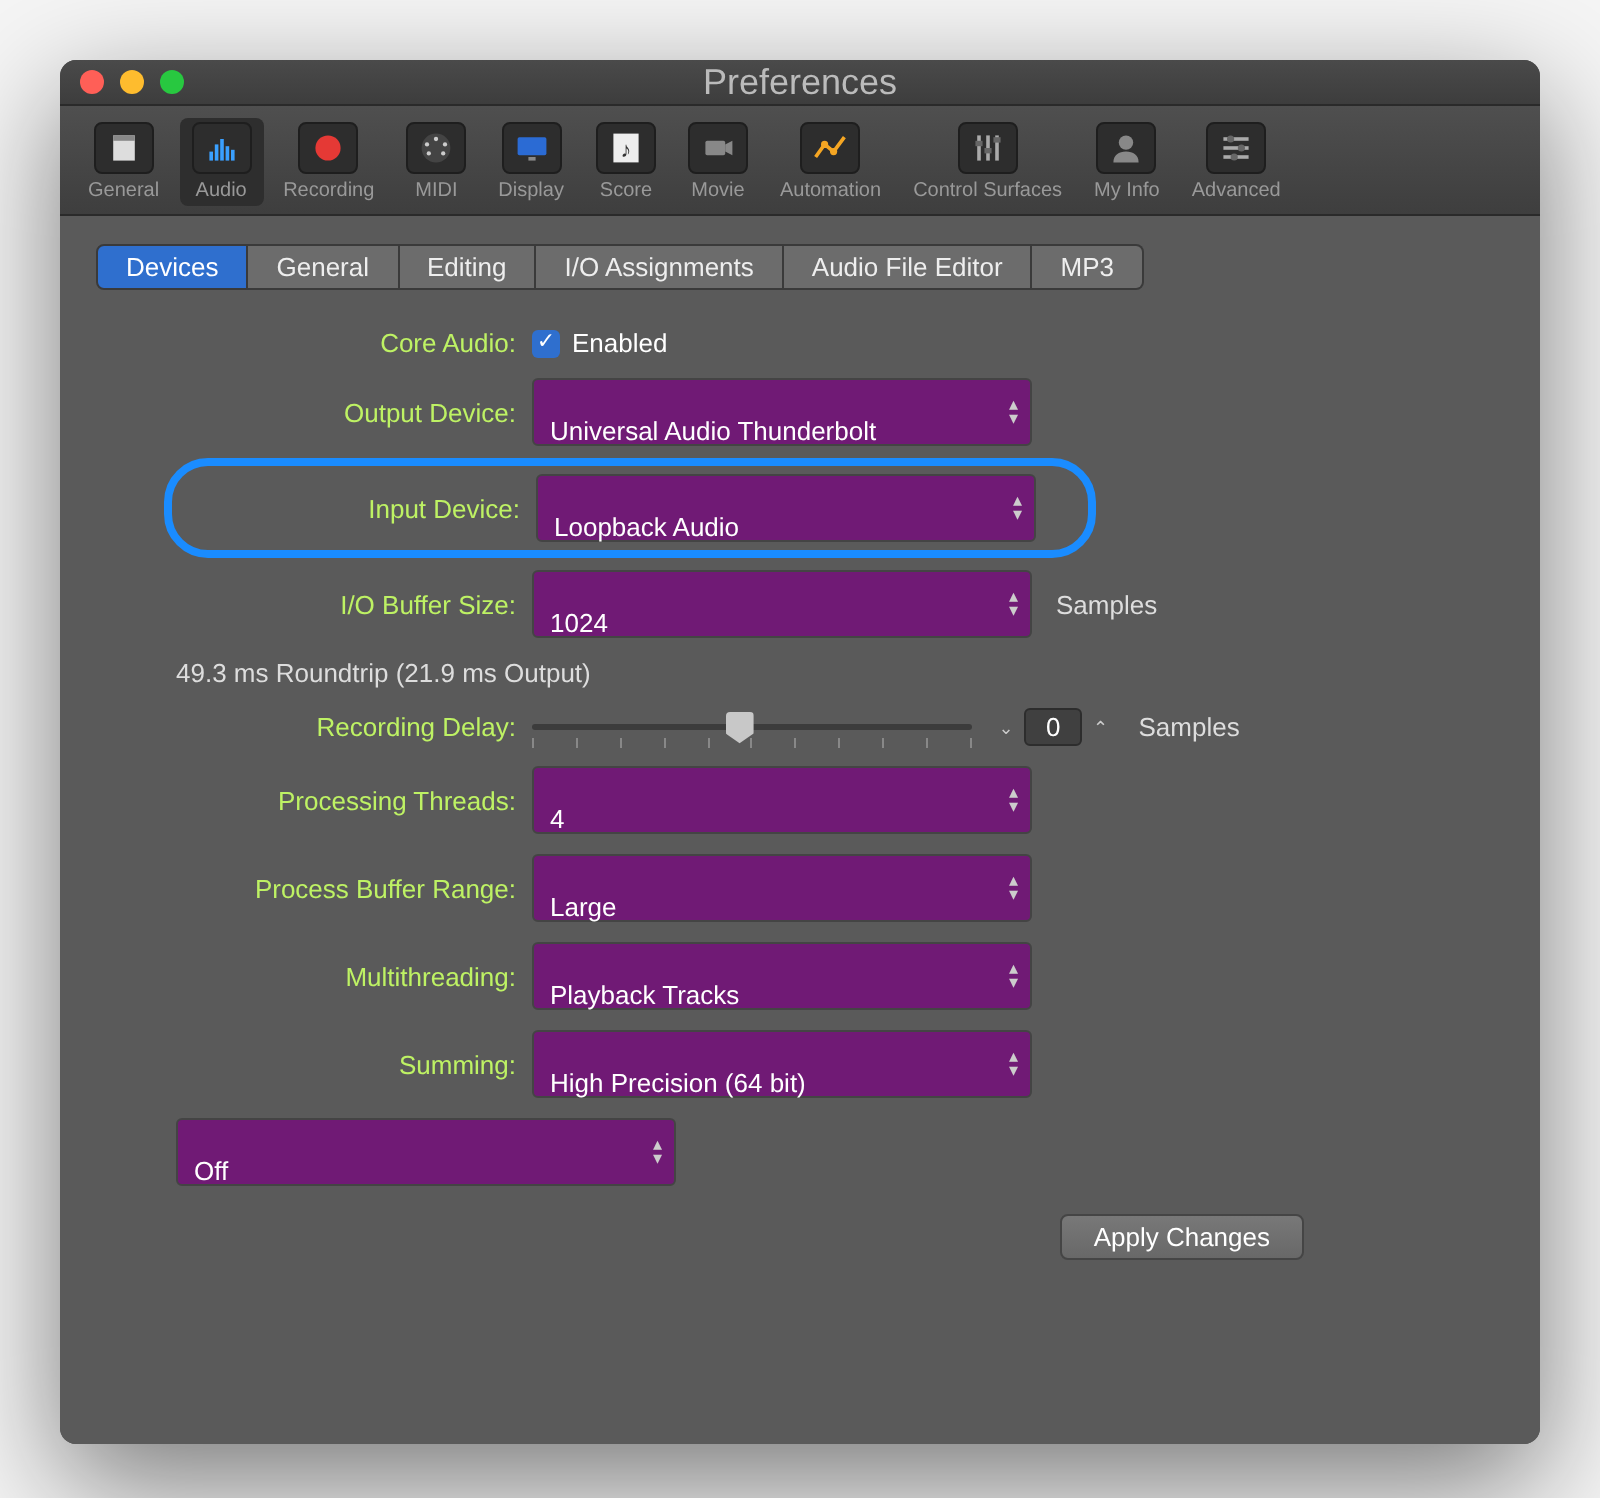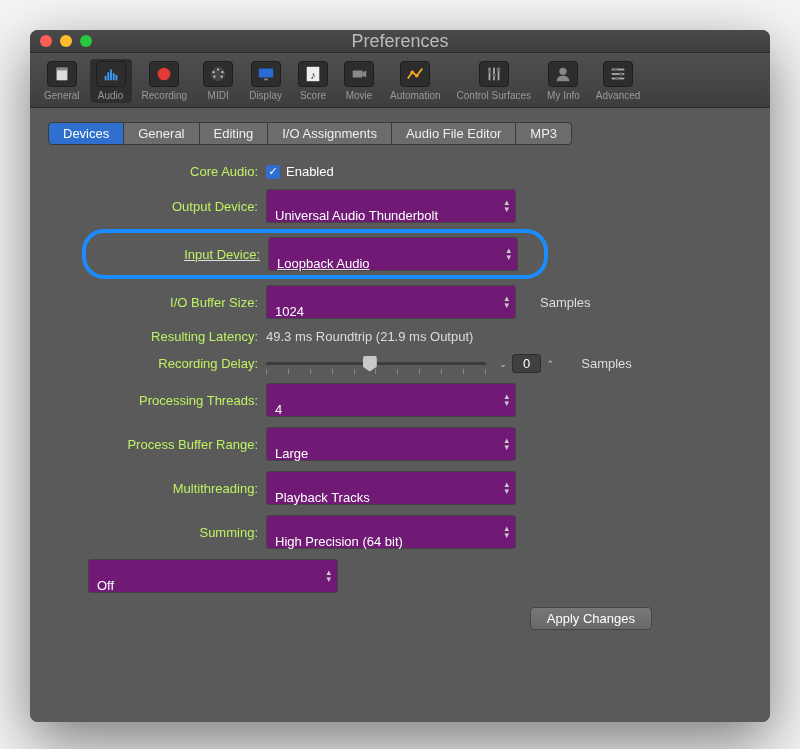--- a/index.html
+++ b/index.html
@@ -88,21 +88,21 @@
     align-items:center;
     margin-bottom:10px;
   }
   .lbl {
     width:170px;
     text-align:right;
     padding-right:8px;
     color:#bef264;
   }
   .ctrl { flex:0 0 250px; position:relative;}
-  .suffix { margin-left:24px; color:#ddd; }
+  .suffix { margin-left:12px; color:#ddd; }
   .select {
     background:#701a75;
     border:1px solid #444;
     border-radius:3px;
     height:34px;
     line-height:20px;
     padding:16px 22px 0 8px;
     color:#fff;
     position:relative;
     width:100%;
@@ -132,21 +132,20 @@
   .check-lbl{color:#fff;vertical-align:middle;}
 
   .highlight-ring{
     border:4px solid #1a8cff;
     border-radius:22px;
     padding:4px 6px;
     margin:-4px -6px;
     display:flex;
     align-items:center;
     width:calc(170px + 250px + 26px);
-    text-decoration:underline;
   }
   .highlight-ring .lbl{width:168px;}
 
   .slider-track{
     position:relative;
     height:18px;
     width:220px;
     display:flex;
     align-items:center;
   }
@@ -355,21 +354,20 @@
         <div class="ctrl">
           <div class="select">
             <span>1024</span>
             <span class="chev">▴<br>▾</span>
           </div>
         </div>
         <div class="suffix">Samples</div>
       </div>
 
       <div class="row">
-        <div class="lbl">Resulting Latency:</div>
         <div class="static-text">49.3 ms Roundtrip (21.9 ms Output)</div>
       </div>
 
       <div class="row">
         <div class="lbl">Recording Delay:</div>
         <div class="slider-track">
           <div class="bar"></div>
           <div class="slider-ticks">
               <i></i>
               <i></i>

